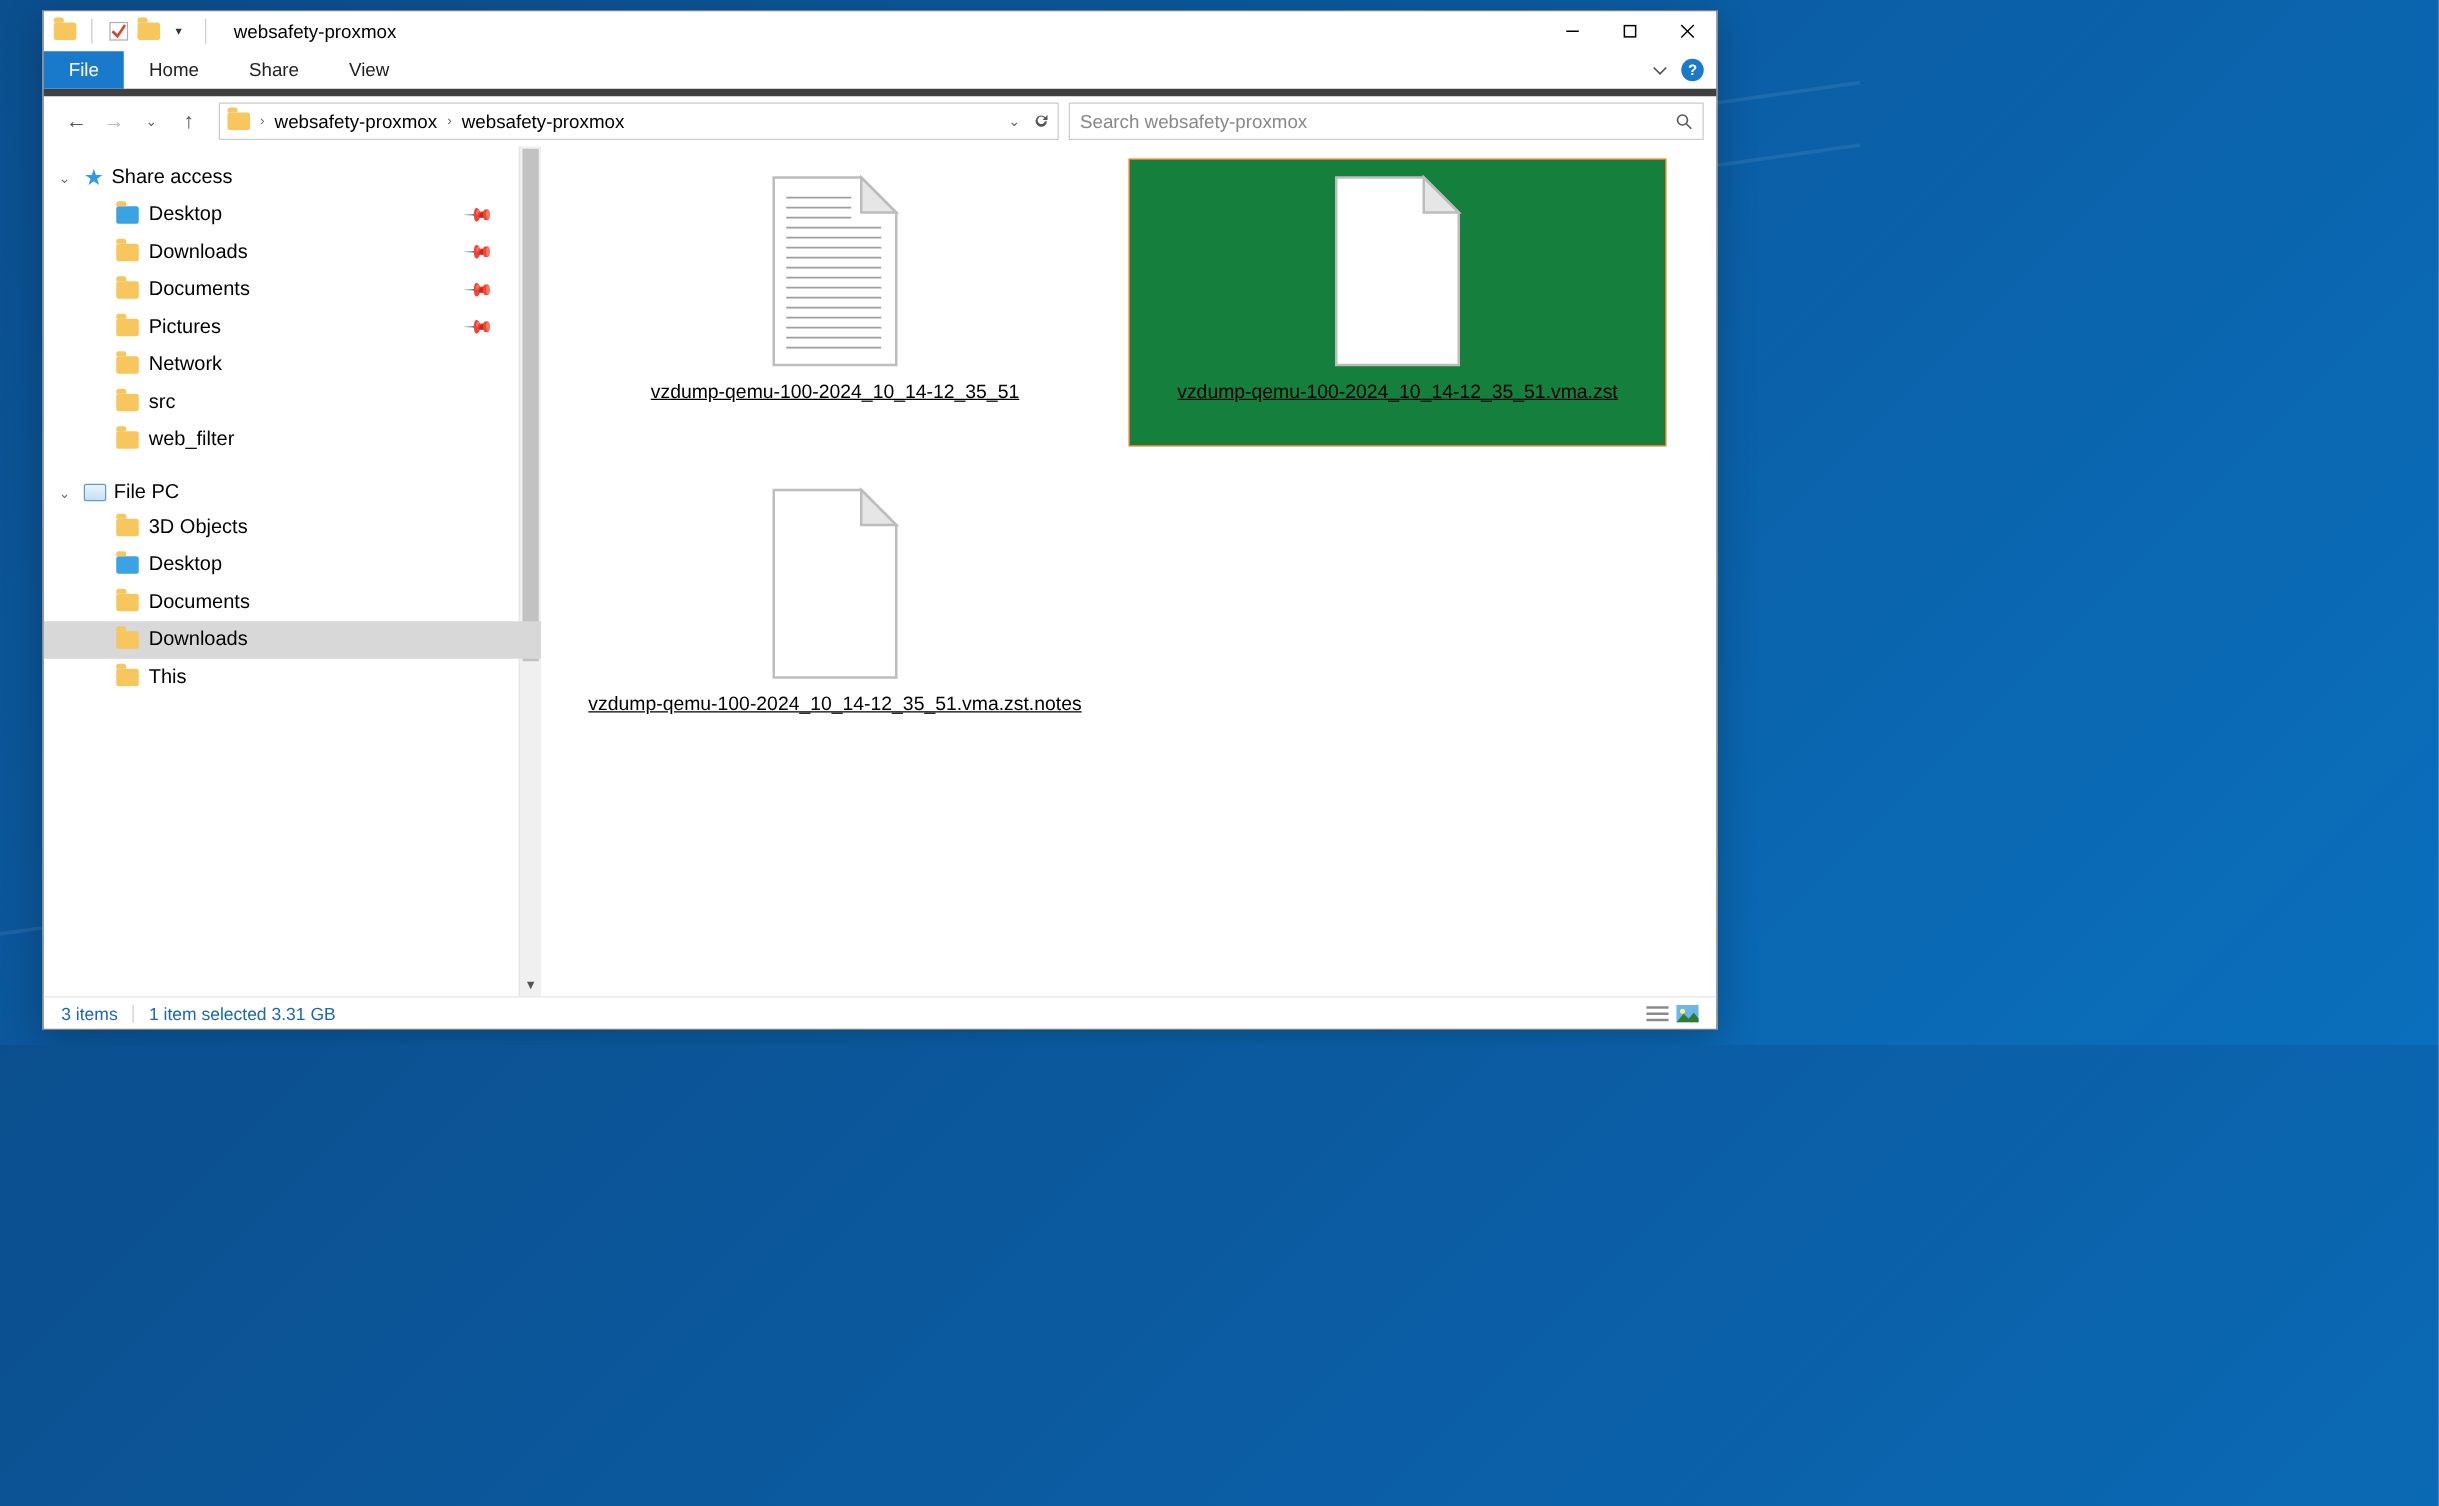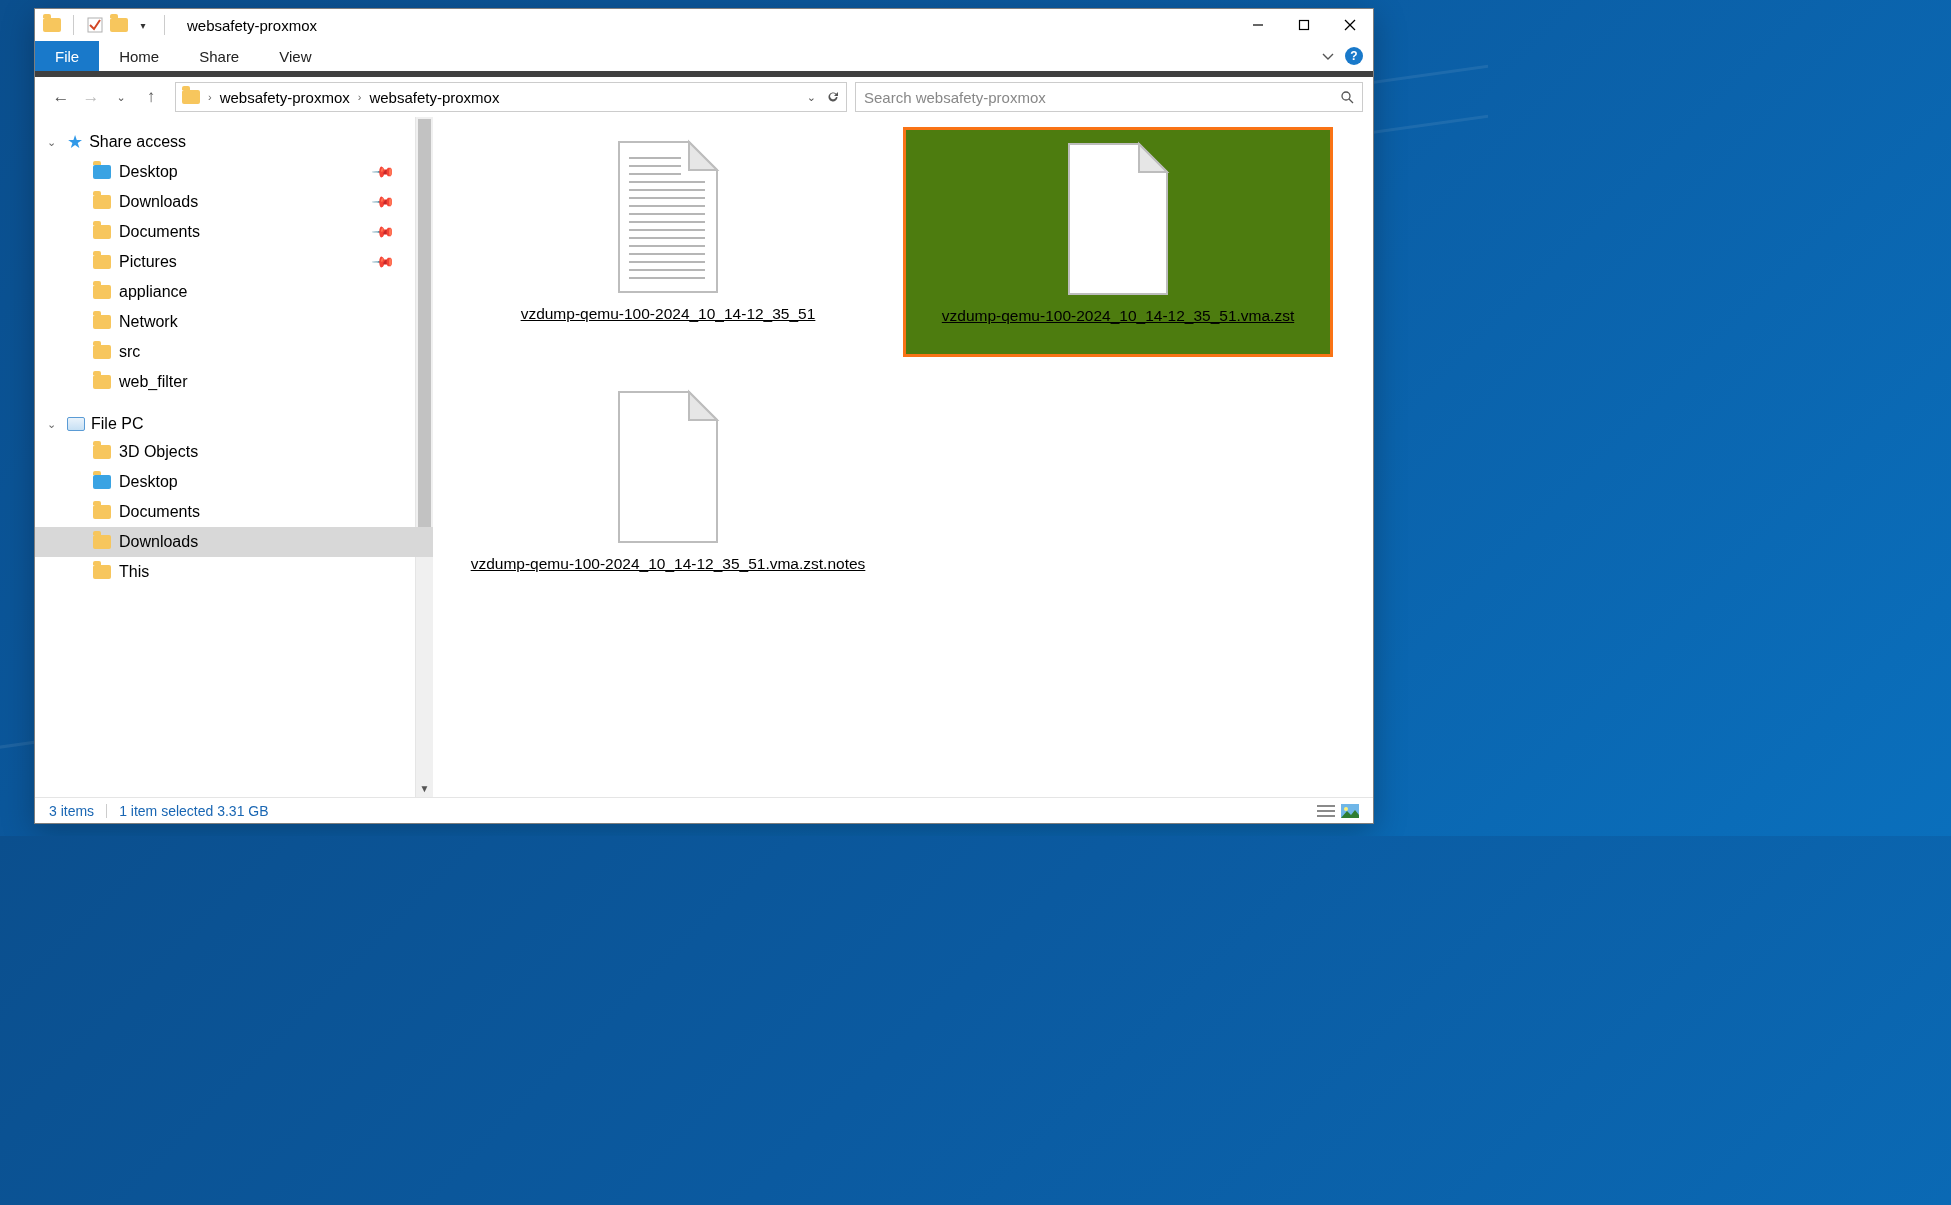--- a/index.html
+++ b/index.html
@@ -61,21 +61,21 @@
   .nav-group-label { display:flex; align-items:center; gap:6px; padding:4px 0 4px 32px; font-size:16px; }
   .nav-item { display:flex; align-items:center; gap:8px; padding:6px 0 6px 58px; font-size:16px; position:relative;}
   .nav-item .pin { position:absolute; right:40px; color:#7a7a7a; font-size:15px; transform:rotate(45deg);}
   .nav-item.selected { background:#d8d8d8; }
   .exp-caret { position:absolute; left:12px; color:#666; font-size:11px;}
   .spacer-v { height:14px; }
   
   .content { flex:1; position:relative; overflow:auto; padding:10px 20px; }
   .tiles { display:flex; flex-wrap:wrap; gap:20px 20px; align-content:flex-start; }
   .tile { width:430px; height:230px; display:flex; flex-direction:column; align-items:center; justify-content:flex-start; padding:10px 6px; text-align:center; border:1px solid transparent;text-decoration:underline;}
-  .tile.selected { background:#4d7c0f; border:3px solid #f97316; }
+  .tile.selected { background:#15803d; border:1px solid #f97316; }
   .tile .thumb-box { width:118px; height:158px; display:flex; align-items:center; justify-content:center; margin-bottom:8px;}
   .tile .fname { font-size:15.5px; color:#000; line-height:1.3; word-break:break-all; padding:0 10px;}
   
   .status { height:26px; border-top:1px solid #e5e5e5; display:flex; align-items:center; padding:0 14px; font-size:14px; color:#1966b3;}
   .status .sdiv { width:1px; height:14px; background:#ccc; margin:0 12px;}
   .status .view-icons{ margin-left:auto; display:flex; gap:6px; color:#555;}
   
   .folder-ic{ width:18px; height:14px; background:#f7c65d; border-radius:2px; position:relative;}
   .folder-ic::before{content:""; position:absolute; left:0; top:-4px; width:8px; height:4px; background:#f7c65d; border-radius:2px 2px 0 0;}
   .pc-ic{ width:18px; height:14px; border:1px solid #5a9bd5; border-radius:2px; background:linear-gradient(#eaf3fb,#c7e0f4); position:relative;}
@@ -213,24 +213,20 @@
       </div>
       <div class="nav-item">
         <span class="folder-ic"></span>
         <span>Documents</span>
         <span class="pin">📌</span>
       </div>
       <div class="nav-item">
         <span class="folder-ic"></span>
         <span>Pictures</span>
         <span class="pin">📌</span>
-      </div>
-      <div class="nav-item">
-        <span class="folder-ic"></span>
-        <span>appliance</span>
       </div>
       <div class="nav-item">
         <span class="folder-ic"></span>
         <span>Network</span>
       </div>
       <div class="nav-item">
         <span class="folder-ic"></span>
         <span>src</span>
       </div>
       <div class="nav-item">

